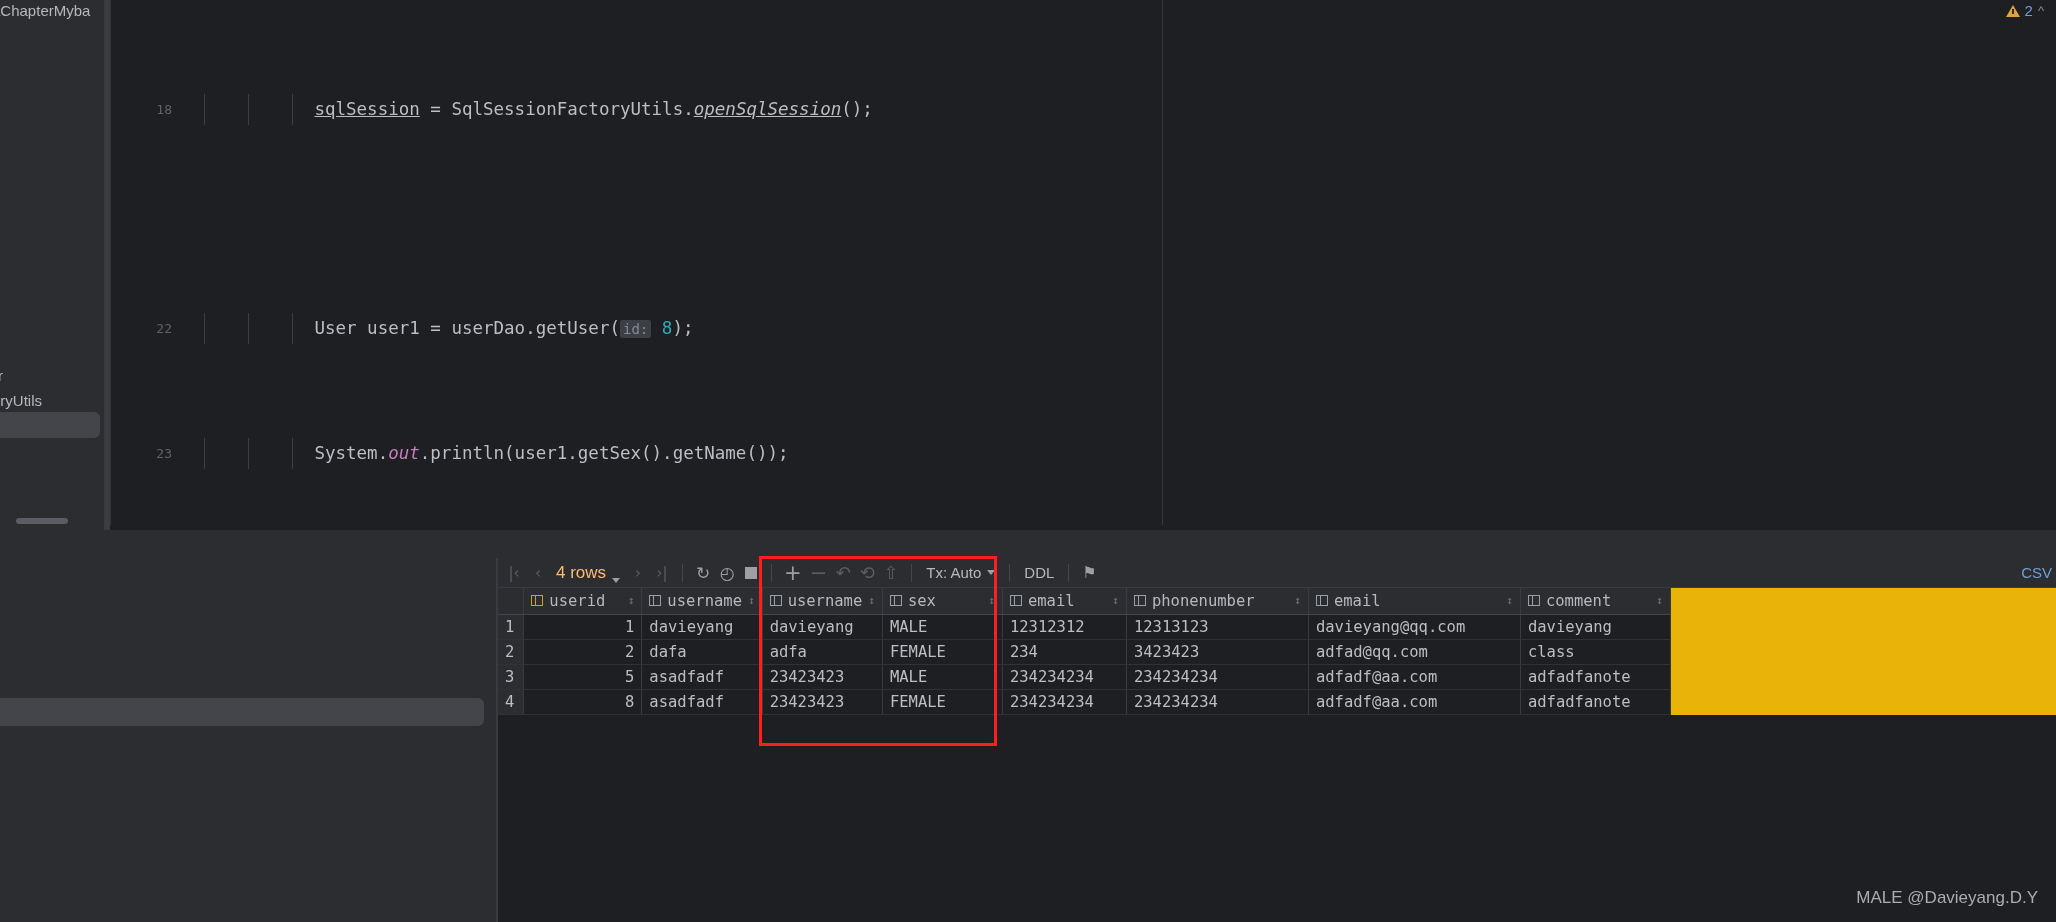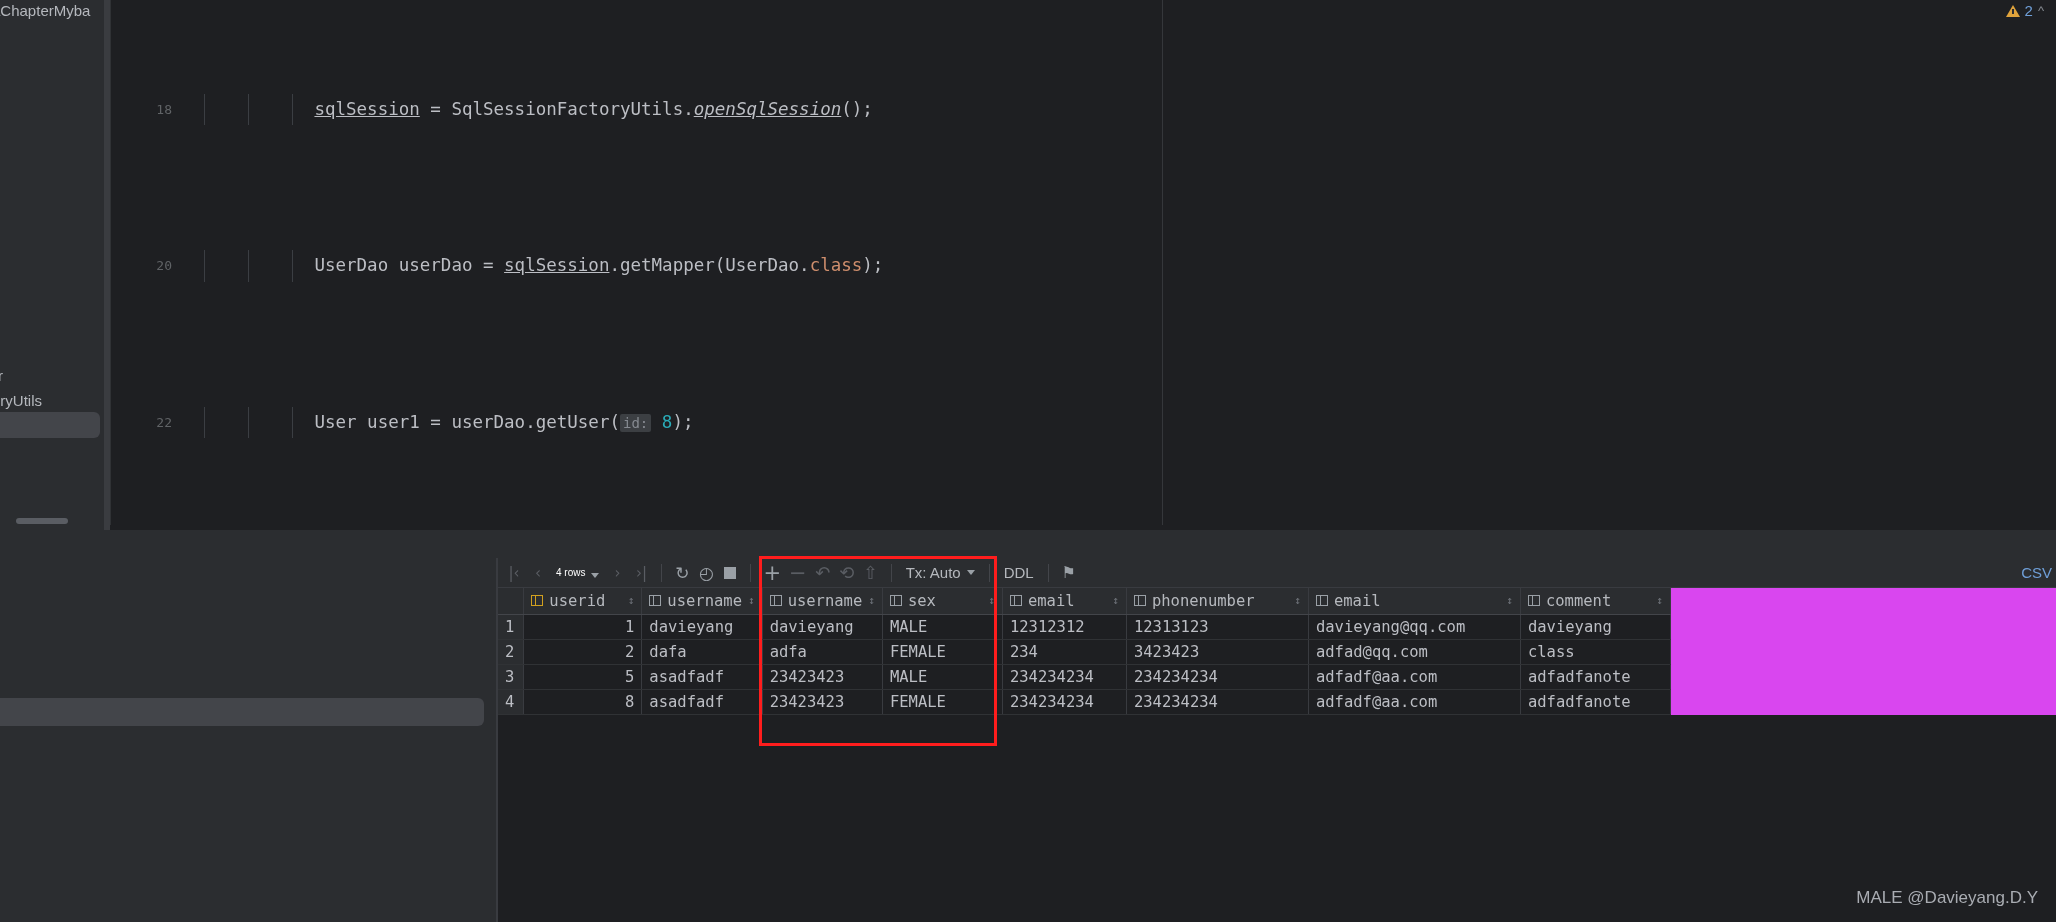--- a/index.html
+++ b/index.html
@@ -175,40 +175,40 @@
     display: flex; align-items: center; padding-left: 4px; gap: 0px;
     border-bottom: 1px solid #393b40;
   }
   .tb-btn {
     display: flex; align-items: center; justify-content: center;
     min-width: 24px; height: 26px; color: #9aa0a6; font-size: 15px; padding: 0 4px;
     font-family: "DejaVu Sans", sans-serif;
   }
   .tb-btn.dim { color: #5a5d63; }
   .rows-chip {
-    display: flex; align-items: flex-end; gap: 6px; color: #ffffff;
-    font-size: 10px; padding: 0 6px;
+    display: flex; align-items: flex-end; gap: 6px; color: #fdba74;
+    font-size: 17px; padding: 0 6px;
   }
   .chev-d {
     width: 0; height: 0; border-left: 4px solid transparent; border-right: 4px solid transparent;
     border-top: 5px solid #9aa0a6;
   }
   .tb-sep { width: 1px; height: 18px; background: #43454a; margin: 0 8px; }
   .tb-text { color: #b5b8bd; font-size: 15px; padding: 0 6px; display: flex; align-items: center; gap: 6px; }
   .icon-refresh { font-size: 17px; color: #9aa0a6; }
   .icon-square { width: 12px; height: 12px; background: #9aa0a6; }
   .icon-pin {
     color: #9aa0a6; font-size: 16px;
   }
   .csv-label {
     position: absolute; right: 4px; top: 6px; color: #6f9fd8; font-size: 15px;
   }
 
   
-  .grid-wrap { position: relative; background: #d946ef; }
+  .grid-wrap { position: relative; background: #eab308; }
   table.grid {
     border-collapse: collapse; table-layout: fixed;
     font-family: "DejaVu Sans Mono", "Liberation Mono", monospace;
     font-size: 15.5px;
   }
   table.grid th, table.grid td {
     border-right: 1px solid #393b40; border-bottom: 1px solid #303235;
     height: 25px; padding: 0 7px; text-align: left; font-weight: normal;
     overflow: hidden; white-space: nowrap;
   }
@@ -265,25 +265,20 @@
 
     <div class="code-area">
 
       <div class="code-line">
         <span class="ln">18</span>
         <span class="guide g1"></span><span class="guide g2"></span><span class="guide g3"></span>
         <span class="code-txt">            <span class="t-undl">sqlSession</span> = SqlSessionFactoryUtils.<span class="t-ital2">openSqlSession</span>();</span>
       </div>
 
 
-      <div class="code-line">
-        <span class="ln">20</span>
-        <span class="guide g1"></span><span class="guide g2"></span><span class="guide g3"></span>
-        <span class="code-txt">            UserDao userDao = <span class="t-undl">sqlSession</span>.getMapper(UserDao.<span class="t-kw">class</span>);</span>
-      </div>
 
 
       <div class="code-line">
         <span class="ln">22</span>
         <span class="guide g1"></span><span class="guide g2"></span><span class="guide g3"></span>
         <span class="code-txt">            User user1 = userDao.getUser(<span class="t-hint">id:</span> <span class="t-num">8</span>);</span>
       </div>
 
       <div class="code-line">
         <span class="ln">23</span>

